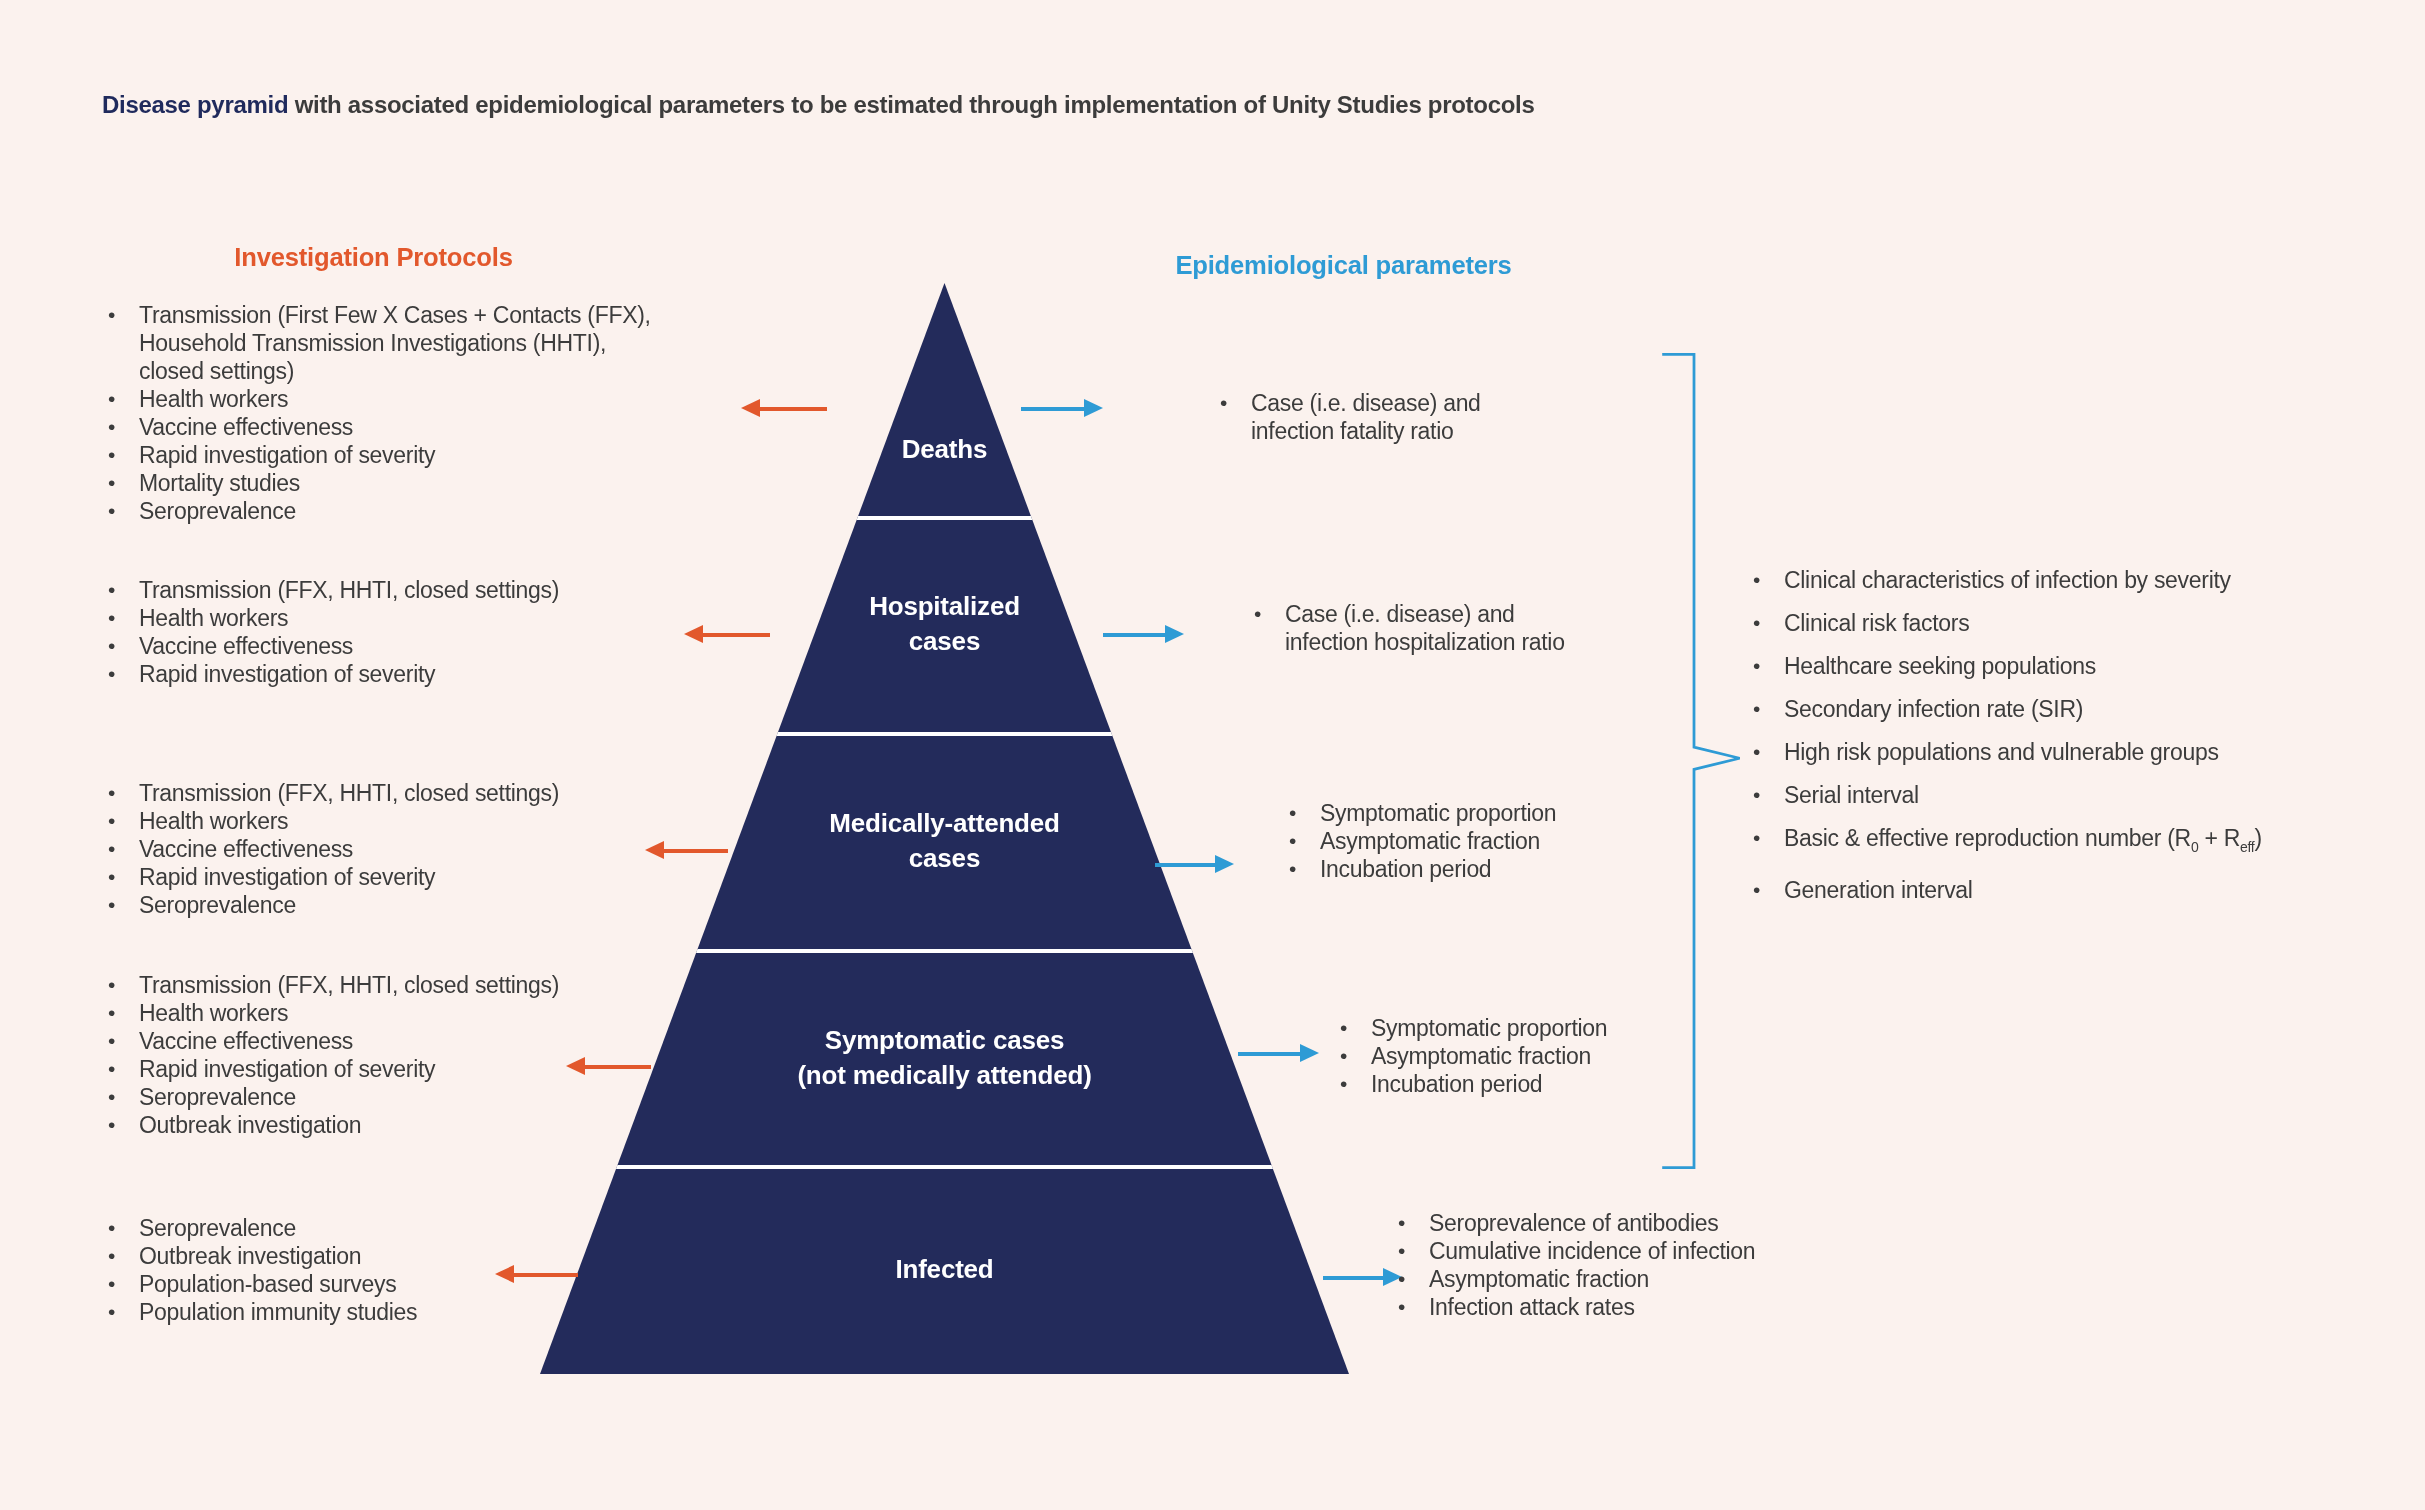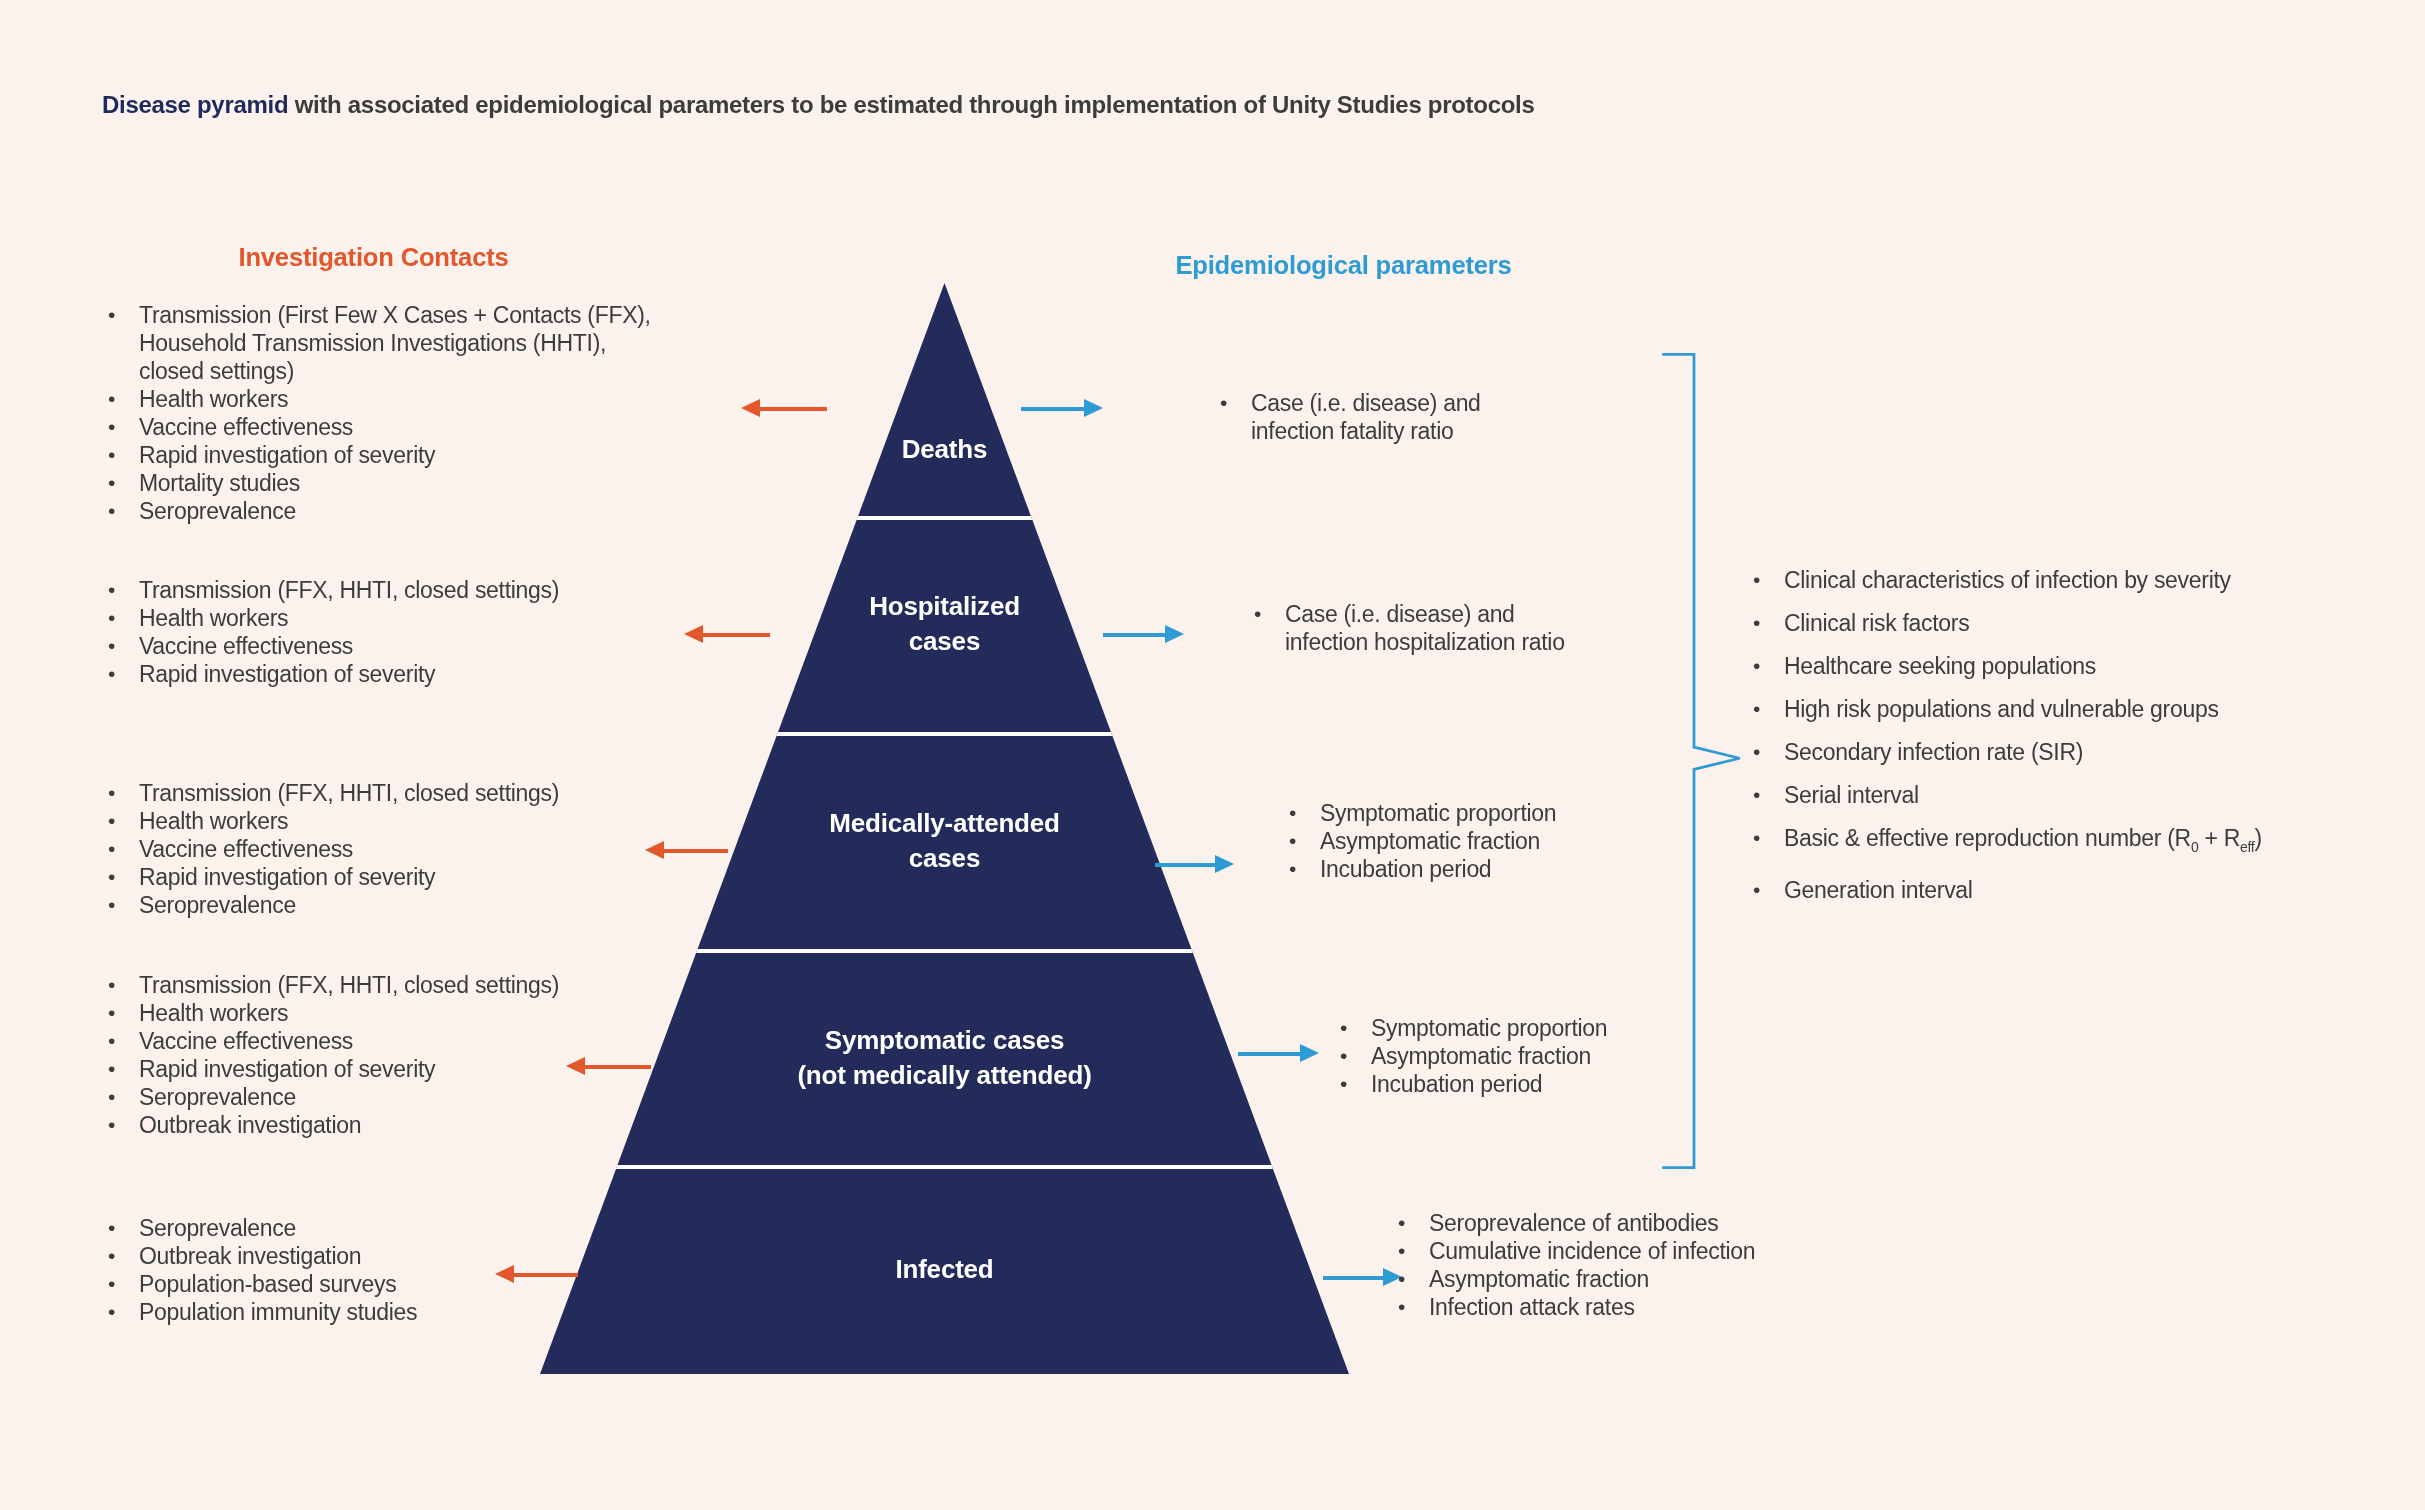--- a/index.html
+++ b/index.html
@@ -56,21 +56,21 @@
     content:"";position:absolute;right:-19.4px;top:-7.6px;width:0;height:0;
     border-top:9px solid transparent;border-bottom:9px solid transparent;
     border-left:19.4px solid var(--blue);
   }
 </style>
 </head>
 <body>
 
 <div class="abs title"><span class="hl">Disease pyramid</span><span> with associated epidemiological parameters to be estimated through implementation of Unity Studies protocols</span></div>
 
-<div class="abs col-header left">Investigation Contacts</div>
+<div class="abs col-header left">Investigation Protocols</div>
 <div class="abs col-header right">Epidemiological parameters</div>
 
 <div class="abs pyramid">
   <div class="abs pyr-sep" style="top:233px"></div>
   <div class="abs pyr-sep" style="top:449px"></div>
   <div class="abs pyr-sep" style="top:666px"></div>
   <div class="abs pyr-sep" style="top:882px"></div>
   <div class="abs pyr-label pre" style="top:149px">Deaths</div>
   <div class="abs pyr-label pre" style="top:306px">Hospitalized
 cases</div>
@@ -157,19 +157,19 @@
 </ul>
 
 <svg class="abs" style="left:1658px;top:346px" width="90" height="830" viewBox="0 0 130 1200">
   <path d="M6 12 H52 V580 L118 596 L52 612 V1188 H6" fill="none" stroke="#2E9BD5" stroke-width="4" stroke-linejoin="miter" stroke-linecap="butt"></path>
 </svg>
 
 <ul class="abs blist bracket-list" style="left:1749px;top:566px;width:657px">
   <li>Clinical characteristics of infection by severity</li>
   <li>Clinical risk factors</li>
   <li>Healthcare seeking populations</li>
+  <li>Secondary infection rate (SIR)</li>
   <li>High risk populations and vulnerable groups</li>
-  <li>Secondary infection rate (SIR)</li>
   <li>Serial interval</li>
   <li><span>Basic &amp; effective reproduction number (R</span><sub>0</sub><span> + R</span><sub>eff</sub><span>)</span></li>
   <li>Generation interval</li>
 </ul>
 
 
 </body></html>

